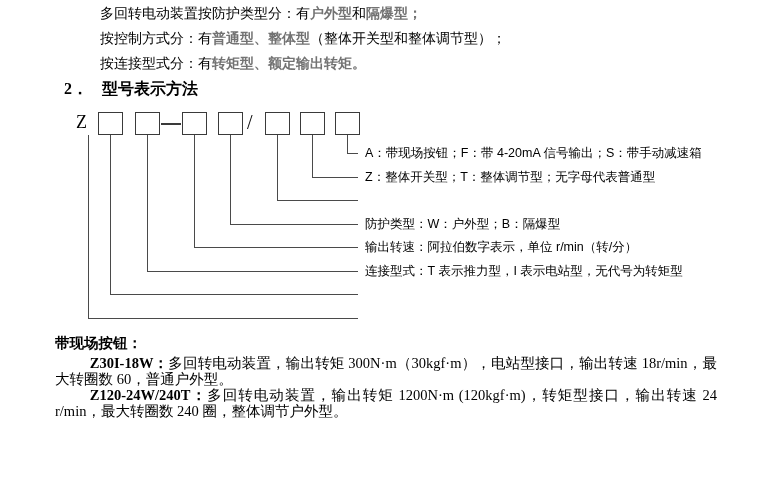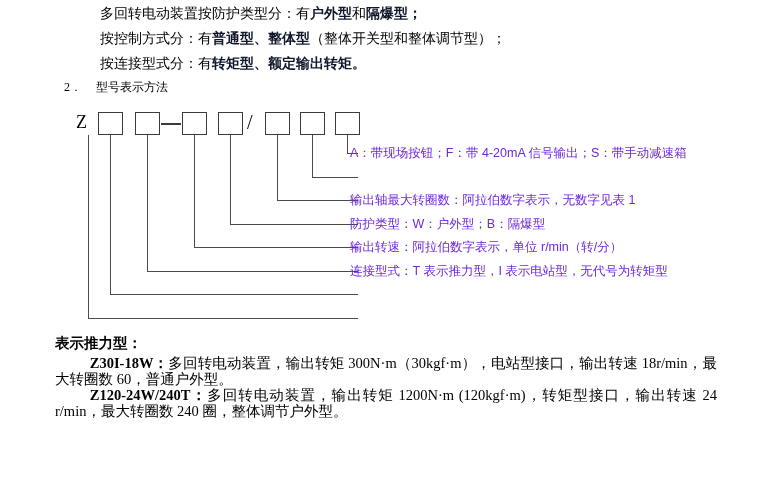--- a/index.html
+++ b/index.html
@@ -2,35 +2,35 @@
 <html><head>
 <meta charset="utf-8">
 <style>
   html,body{margin:0;padding:0;background:#fff;}
   .page{
     position:relative;width:770px;height:501px;background:#fff;
     font-family:"Liberation Serif","DejaVu Serif",serif;color:#000;overflow:hidden;
   }
   .intro{position:absolute;left:100px;top:1px;font-size:14px;}
   .intro p{margin:0;line-height:25px;white-space:nowrap;}
-  .red{color:#0f172a;font-weight:bold;}
+  .red{color:#737373;font-weight:bold;}
   .b{font-weight:bold;}
-  .heading{position:absolute;left:64px;top:79px;font-size:12px;font-weight:normal;margin:0;}
+  .heading{position:absolute;left:64px;top:79px;font-size:16px;font-weight:bold;margin:0;}
   .heading .num{margin-right:14px;}
   
   .diagram{position:absolute;left:0;top:0;width:770px;height:340px;}
   .zletter{position:absolute;left:76px;top:110px;font-size:18px;line-height:24px;}
   .cbox{position:absolute;top:112px;width:25px;height:23px;border:1.5px solid #3a3a3a;box-sizing:border-box;background:#fff;}
   .dash{position:absolute;left:161px;top:123px;width:20px;height:2px;background:#3a3a3a;}
   .slash{position:absolute;left:247px;top:109px;font-size:20px;line-height:26px;}
   .vline{position:absolute;width:1px;background:#4a4a4a;}
   .hline{position:absolute;height:1px;background:#4a4a4a;}
   .dlabel{
-    position:absolute;left:350px;height:16px;line-height:16px;font-size:12.5px;white-space:nowrap;
-    font-family:"Liberation Sans","DejaVu Sans",sans-serif;color:#6d28d9;
+    position:absolute;left:365px;height:16px;line-height:16px;font-size:12.5px;white-space:nowrap;
+    font-family:"Liberation Sans","DejaVu Sans",sans-serif;color:#000000;
   }
   
   .examples{position:absolute;left:55px;top:331px;width:662px;font-size:14.5px;}
   .ex-head{margin:0;line-height:24px;font-weight:bold;}
   .examples p.ex{margin:0;line-height:16px;text-align:justify;text-indent:2.4em;}
 </style>
 </head>
 <body>
 
 <div class="page">
@@ -69,25 +69,25 @@
     <div class="vline" style="left:194px;top:135px;height:112px"></div>
     <div class="hline" style="left:194px;top:247px;width:164px"></div>
     <div class="vline" style="left:147px;top:135px;height:136px"></div>
     <div class="hline" style="left:147px;top:271px;width:211px"></div>
     <div class="vline" style="left:110px;top:135px;height:159px"></div>
     <div class="hline" style="left:110px;top:294px;width:248px"></div>
     <div class="vline" style="left:88px;top:135px;height:183px"></div>
     <div class="hline" style="left:88px;top:318px;width:270px"></div>
 
     <div class="dlabel" style="top:145px">A：带现场按钮；F：带 4-20mA 信号输出；S：带手动减速箱</div>
-    <div class="dlabel" style="top:192px">输出轴最大转圈数：阿拉伯数字表示，无数字见表 1</div>
+    <div class="dlabel" style="top:169px">Z：整体开关型；T：整体调节型；无字母代表普通型</div>
     <div class="dlabel" style="top:216px">防护类型：W：户外型；B：隔爆型</div>
     <div class="dlabel" style="top:263px">连接型式：T 表示推力型，I 表示电站型，无代号为转矩型</div>
     <div class="dlabel" style="top:239px">输出转速：阿拉伯数字表示，单位 r/min（转/分）</div>
   </div>
 
   <div class="examples">
-    <p class="ex-head">表示推力型：</p>
+    <p class="ex-head">带现场按钮：</p>
     <p class="ex"><span class="b">Z30I-18W：</span><span>多回转电动装置，输出转矩 300N·m（30kgf·m），电站型接口，输出转速 18r/min，最大转圈数 60，普通户外型。</span></p>
     <p class="ex"><span class="b">Z120-24W/240T：</span><span>多回转电动装置，输出转矩 1200N·m (120kgf·m)，转矩型接口，输出转速 24 r/min，最大转圈数 240 圈，整体调节户外型。</span></p>
   </div>
 
 </div>
 
 </body></html>

